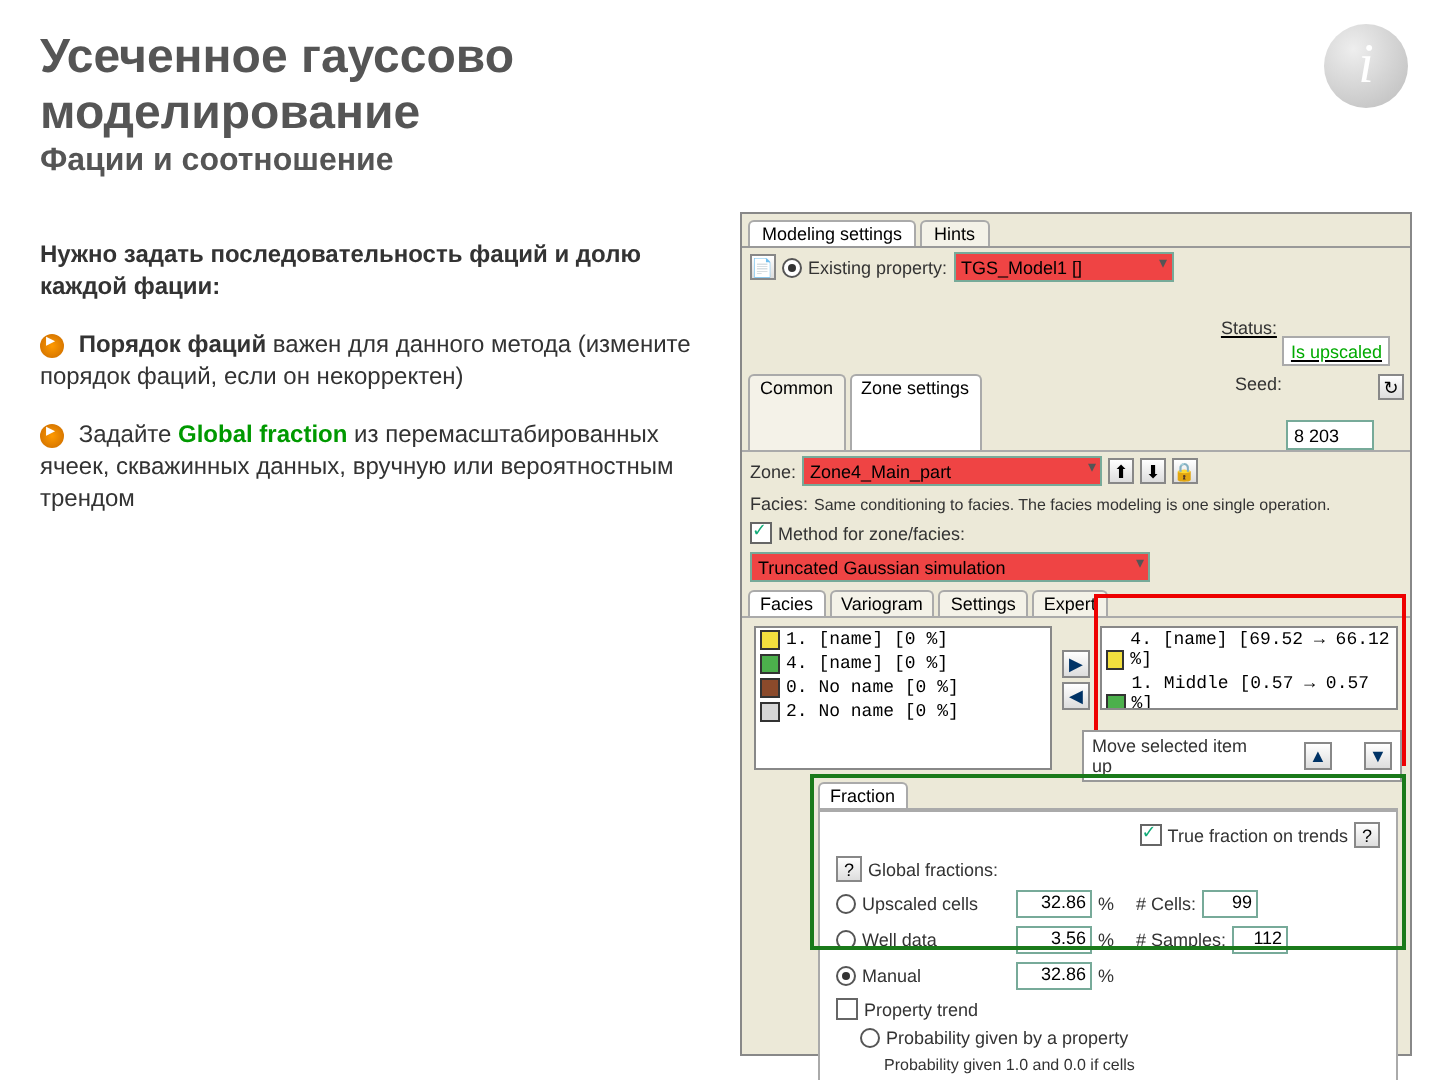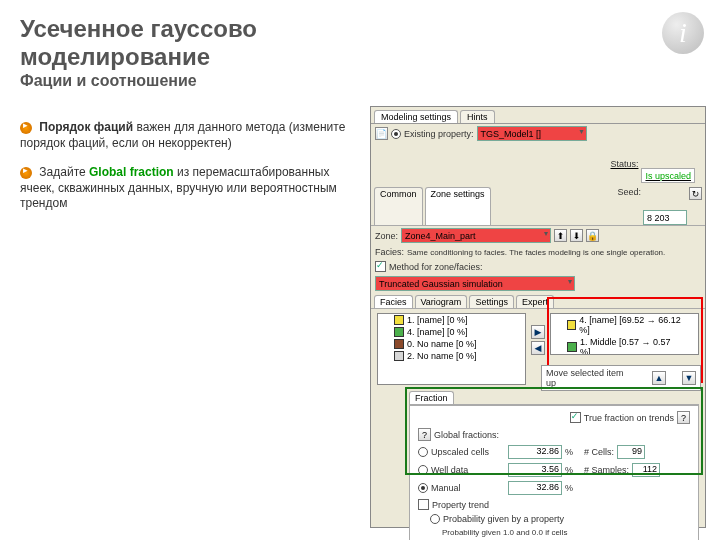--- a/index.html
+++ b/index.html
@@ -27,42 +27,43 @@
   .lbl { color:#333; }
   .inp { background:#fff; border:1px solid #7a9; padding:0 3px; height:15px; display:inline-flex; align-items:center;margin-top:23px;}
   .drop { background:#ef4444; border:1px solid #7a9; padding:0 3px; height:15px; display:inline-flex; align-items:center; position:relative; padding-right:14px;}
   .drop:after { content:"▾"; position:absolute; right:2px; top:0; font-size:8px; color:#555;}
   .chk { width:11px; height:11px; border:1px solid #666; background:#fff; display:inline-block;}
   .chk.on:after { content:"✓"; color:#1a7; font-size:9px; position:relative; top:-2px; left:0;}
   .subtabs { display:flex; border-bottom:1px solid #aaa; padding:2px 3px 0 3px; gap:2px; font-size:9px;}
   .subtab { background:#f4f2e8; border:1px solid #aaa; border-bottom:none; padding:1px 5px; border-radius:3px 3px 0 0;}
   .subtab.active { background:#fff;}
   .facieslist { border:1px solid #888; background:#fff; width:150px; height:72px; margin:2px; overflow:hidden;}
-  .facieslist .itm { display:flex; align-items:center; gap:3px; padding:1px 16px;}
+  .facieslist .itm { display:flex; align-items:flex-end; gap:3px; padding:1px 2px;font-family:Liberation Mono, monospace;}
   .swatch { width:10px; height:10px; border:1px solid #333;}
   .redbox { position:absolute; border:2px solid #e00; }
   .greenbox { position:absolute; border:2px solid #1a7a1a; }
   .movebox { position:absolute; border:1px solid #999; background:#fff; padding:2px 4px; display:flex; align-items:center; gap:16px;}
   .arrowbtn { width:14px; height:14px; border:1px solid #888; background:linear-gradient(#fff,#ddd); display:flex; align-items:center; justify-content:center; font-size:9px; color:#036;}
   .radio { width:10px; height:10px; border:1px solid #555; border-radius:50%; display:inline-block; background:#fff;}
   .radio.on:after { content:""; display:block; width:4px; height:4px; background:#333; border-radius:50%; margin:2px;}
-  .numbox { width:54px; height:14px; border:1px solid #7a9; background:#fff; text-align:right; padding:0 2px; display:inline-block;}
+  .numbox { width:38px; height:14px; border:1px solid #7a9; background:#fff; text-align:right; padding:0 2px; display:inline-block;}
   .tinybtn { width:13px; height:13px; border:1px solid #888; background:linear-gradient(#fff,#ddd); display:inline-flex; align-items:center; justify-content:center;}
 </style>
 </head>
 <body>
 
 <div class="slide">
   <div class="title">
     <span>Усеченное гауссово</span><br><span>моделирование</span>
   </div>
   <div class="subtitle">Фации и соотношение</div>
   <div class="info-icon">i</div>
 
   <div class="left-col">
+    <p><b>Нужно задать последовательность фаций и долю каждой фации:</b></p>
     <p>
       <span class="bullet"></span>
       <span class="hl-red">Порядок фаций</span><span> важен для данного метода (измените порядок фаций, если он некорректен)</span>
     </p>
     <p>
       <span class="bullet"></span>
       <span>Задайте </span><span class="green-term">Global fraction</span><span> из перемасштабированных ячеек, скважинных данных, вручную или вероятностным трендом</span>
     </p>
   </div>
 

